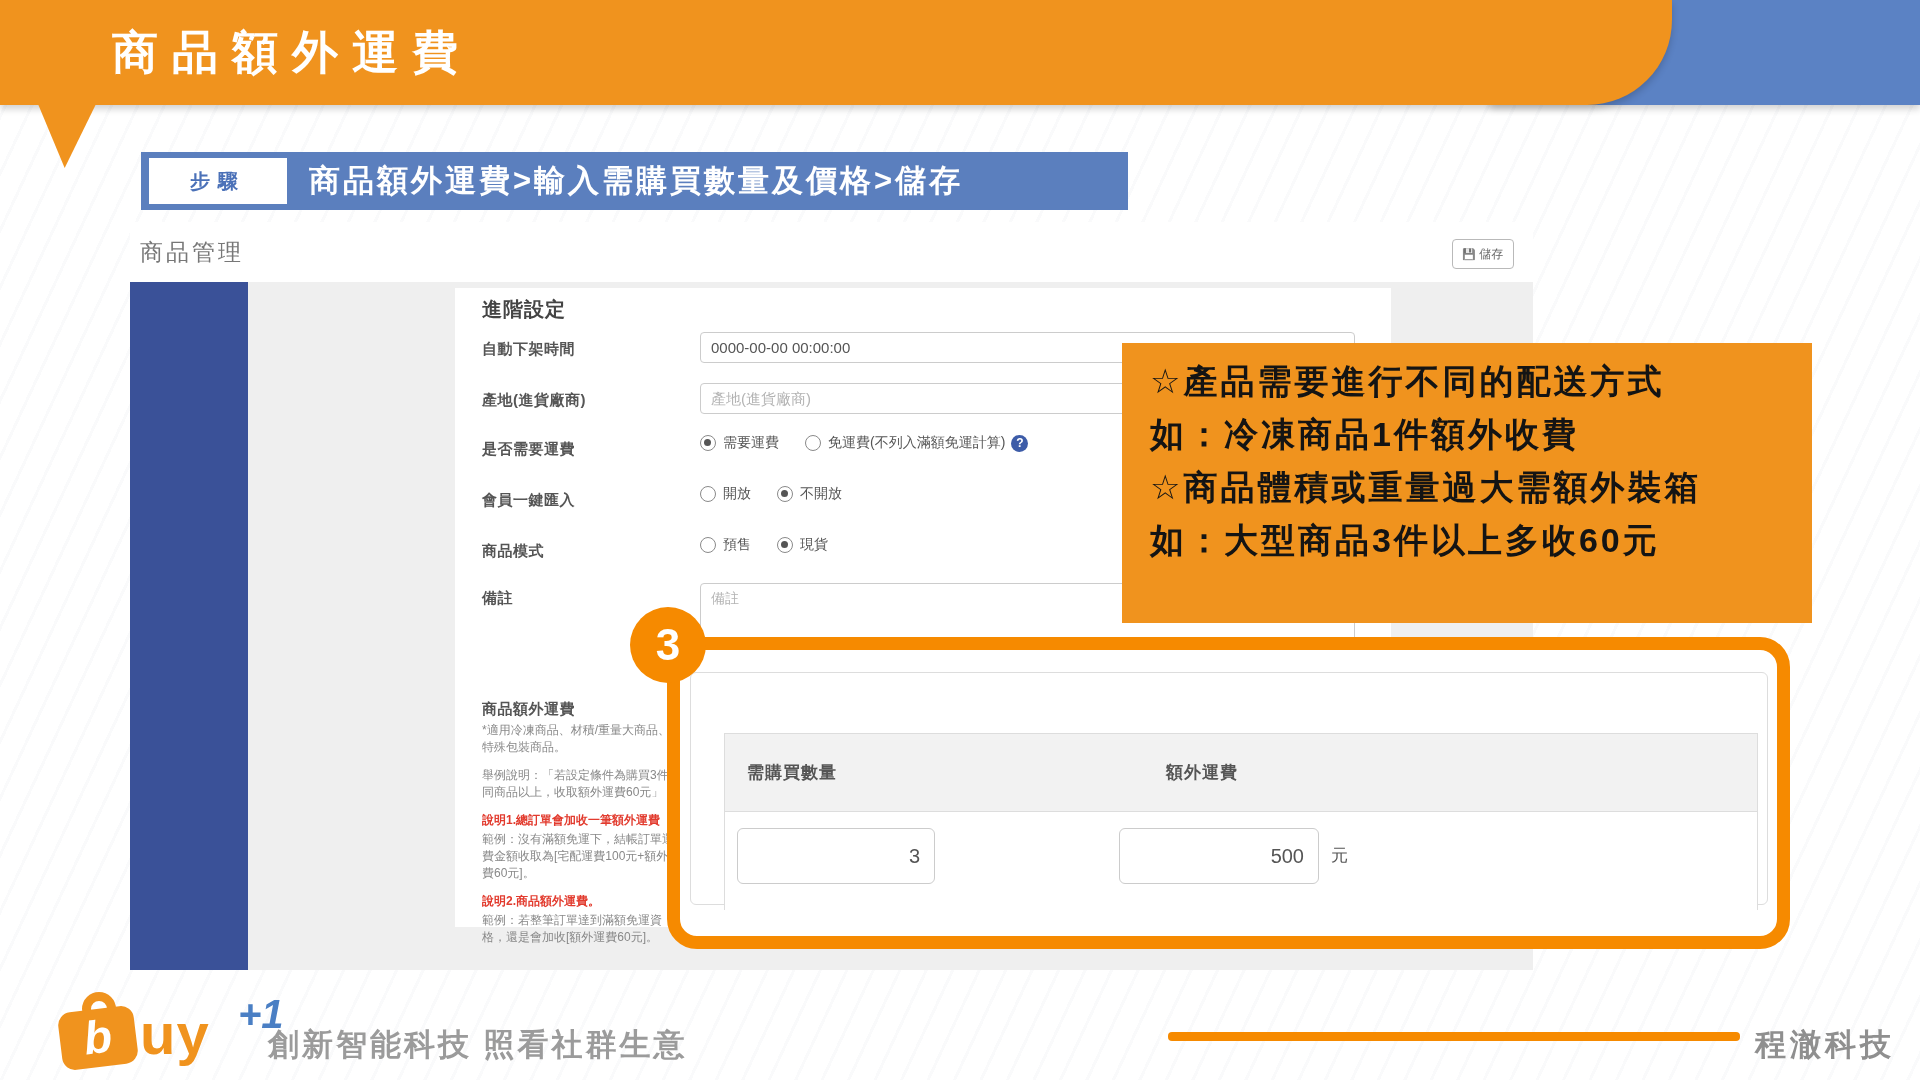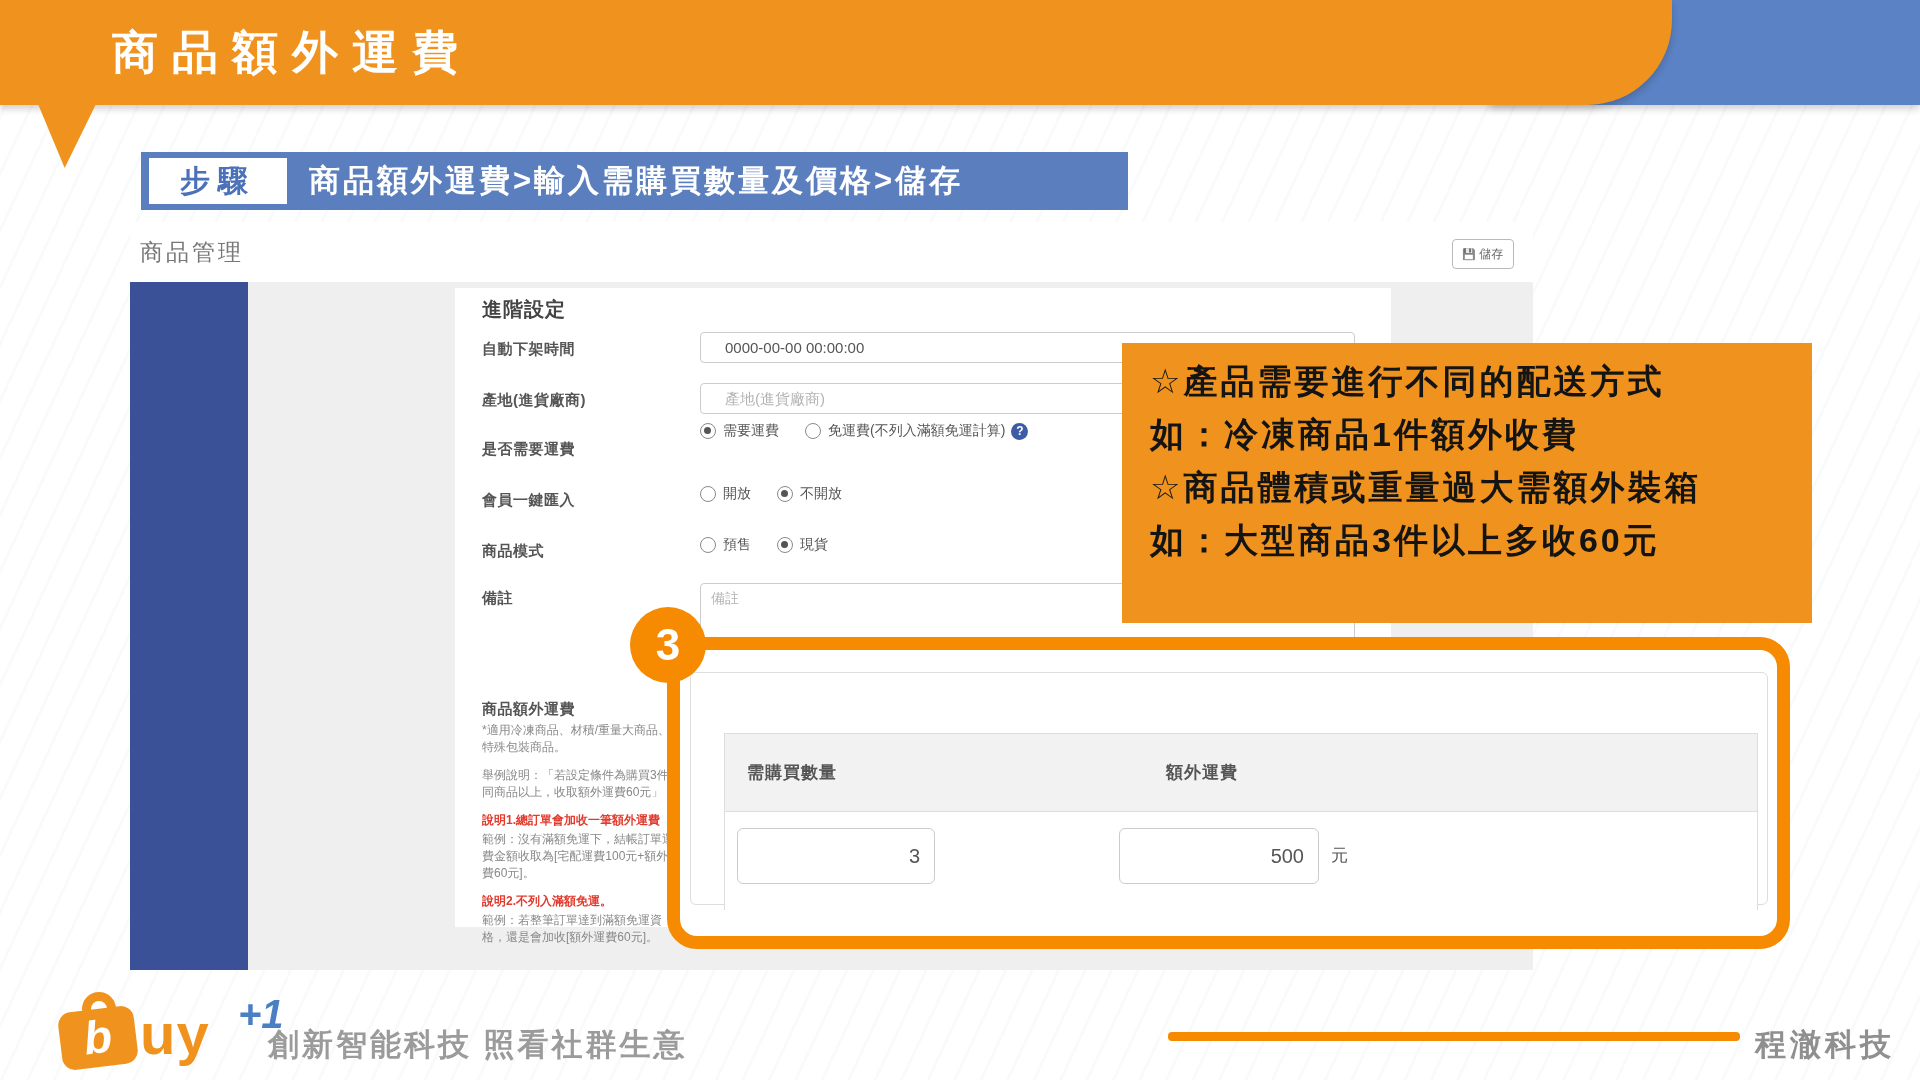--- a/index.html
+++ b/index.html
@@ -12,39 +12,39 @@
   
   .top-blue  { position:absolute; top:0; right:0; width:430px; height:105px; background:#5B82C4; box-shadow:0 4px 7px rgba(0,0,0,0.18); }
   .top-orange{ position:absolute; top:0; left:0; width:1672px; height:105px; background:#F0931E;
                border-bottom-right-radius:85px; box-shadow:0 4px 7px rgba(0,0,0,0.18); }
   .slide-title{ position:absolute; left:112px; top:22px; font-size:46px; font-weight:bold; color:#fff; letter-spacing:14px; }
   .header-tail{ position:absolute; left:38px; top:104px; width:58px; height:64px; background:#F0931E;
                 clip-path:polygon(0 0,100% 0,46% 100%); }
   
   .step-bar  { position:absolute; left:141px; top:152px; width:987px; height:58px; background:#5B7FBE; }
   .step-label{ position:absolute; left:8px; top:6px; width:138px; height:46px; background:#fff; color:#4B71B8;
-               font-size:30px; font-weight:bold; letter-spacing:8px; text-align:center; line-height:46px; }
+               font-size:20px; font-weight:bold; letter-spacing:8px; text-align:center; line-height:46px; }
   .step-text { position:absolute; left:168px; top:0; height:58px; line-height:58px; color:#fff;
                font-size:31px; font-weight:bold; letter-spacing:3px; white-space:nowrap; }
   
   .shot-header{ position:absolute; left:130px; top:222px; width:1403px; height:60px; background:#fff; }
   .page-title { position:absolute; left:140px; top:237px; font-size:23px; color:#777; letter-spacing:3px; }
   .save-btn   { position:absolute; left:1452px; top:239px; width:62px; height:30px; background:#fff;
                 border:1px solid #b9b9b9; border-radius:4px; font-size:12px; color:#666; cursor:pointer;
                 display:flex; align-items:center; justify-content:center; gap:3px;
                 font-family:"Liberation Sans","DejaVu Sans",sans-serif; }
   .save-icon  { font-size:11px; filter:grayscale(1); opacity:0.75; }
   .shot-body  { position:absolute; left:130px; top:282px; width:1403px; height:688px; background:#EFEFEF; }
   .sidebar    { position:absolute; left:130px; top:282px; width:118px; height:688px; background:#3A5198; }
   
   .panel    { position:absolute; left:455px; top:288px; width:936px; height:639px; background:#fff; z-index:1; }
   .sec-title{ position:absolute; left:27px; top:8px; font-size:20px; font-weight:bold; color:#444; letter-spacing:1px; }
   .f-label  { position:absolute; left:27px; font-size:15px; font-weight:bold; color:#555; letter-spacing:0.5px; }
   .f-input  { position:absolute; left:245px; width:655px; height:31px; border:1px solid #ccc; border-radius:4px;
-              padding:0 24px; font-size:15px; color:#555; background:#fff;
+              padding:0 10px; font-size:15px; color:#555; background:#fff;
               font-family:"Liberation Sans","DejaVu Sans",sans-serif; }
   .f-input::placeholder, .f-textarea::placeholder { color:#b4b4b4; }
   .f-textarea{ position:absolute; left:245px; top:295px; width:655px; height:77px; border:1px solid #ccc;
               border-radius:4px; padding:6px 10px; font-size:14px; color:#555; resize:none; background:#fff;
               font-family:"Liberation Sans","DejaVu Sans",sans-serif; }
   .radio-row{ position:absolute; left:245px; display:flex; align-items:center; font-size:14px; color:#555; }
   .radio    { display:inline-block; width:16px; height:16px; border:1.5px solid #8a8a8a; border-radius:50%;
               margin-right:7px; position:relative; background:#fff; }
   .radio.checked::after{ content:""; position:absolute; left:3px; top:3px; width:7px; height:7px;
               border-radius:50%; background:#555; }
@@ -129,21 +129,21 @@
   <div class="panel">
     <div class="sec-title">進階設定</div>
 
     <div class="f-label" style="top:52px">自動下架時間</div>
     <input class="f-input" style="top: 44px;" value="0000-00-00 00:00:00">
 
     <div class="f-label" style="top:103px">產地(進貨廠商)</div>
     <input class="f-input" style="top: 95px;" placeholder="產地(進貨廠商)">
 
     <div class="f-label" style="top:152px">是否需要運費</div>
-    <div class="radio-row" style="top:134px">
+    <div class="radio-row" style="top:146px">
       <span class="radio checked"></span>
       <span class="r-label">需要運費</span>
       <span class="radio"></span>
       <span class="r-label" style="margin-right:4px">免運費(不列入滿額免運計算)</span>
       <span class="help">?</span>
     </div>
 
     <div class="f-label" style="top:203px">會員一鍵匯入</div>
     <div class="radio-row" style="top:197px">
       <span class="radio"></span>
@@ -162,21 +162,21 @@
 
     <div class="f-label" style="top:301px">備註</div>
     <textarea class="f-textarea" placeholder="備註" style=""></textarea>
 
     <div class="f-label" style="top:412px">商品額外運費</div>
     <div class="notes">
       <p>*適用冷凍商品、材積/重量大商品、須特殊包裝商品。</p>
       <p>舉例說明：「若設定條件為購買3件相同商品以上，收取額外運費60元」</p>
       <p class="red tight">說明1.總訂單會加收一筆額外運費</p>
       <p>範例：沒有滿額免運下，結帳訂單運費金額收取為[宅配運費100元+額外運費60元]。</p>
-      <p class="red tight">說明2.不列入滿額免運。</p>
+      <p class="red tight">說明2.商品額外運費。</p>
       <p>範例：若整筆訂單達到滿額免運資格，還是會加收[額外運費60元]。</p>
     </div>
   </div>
 
   <div class="callout">
     <div class="callout-text">
       <div>☆產品需要進行不同的配送方式</div>
       <div>如：冷凍商品1件額外收費</div>
       <div>☆商品體積或重量過大需額外裝箱</div>
       <div>如：大型商品3件以上多收60元</div>

